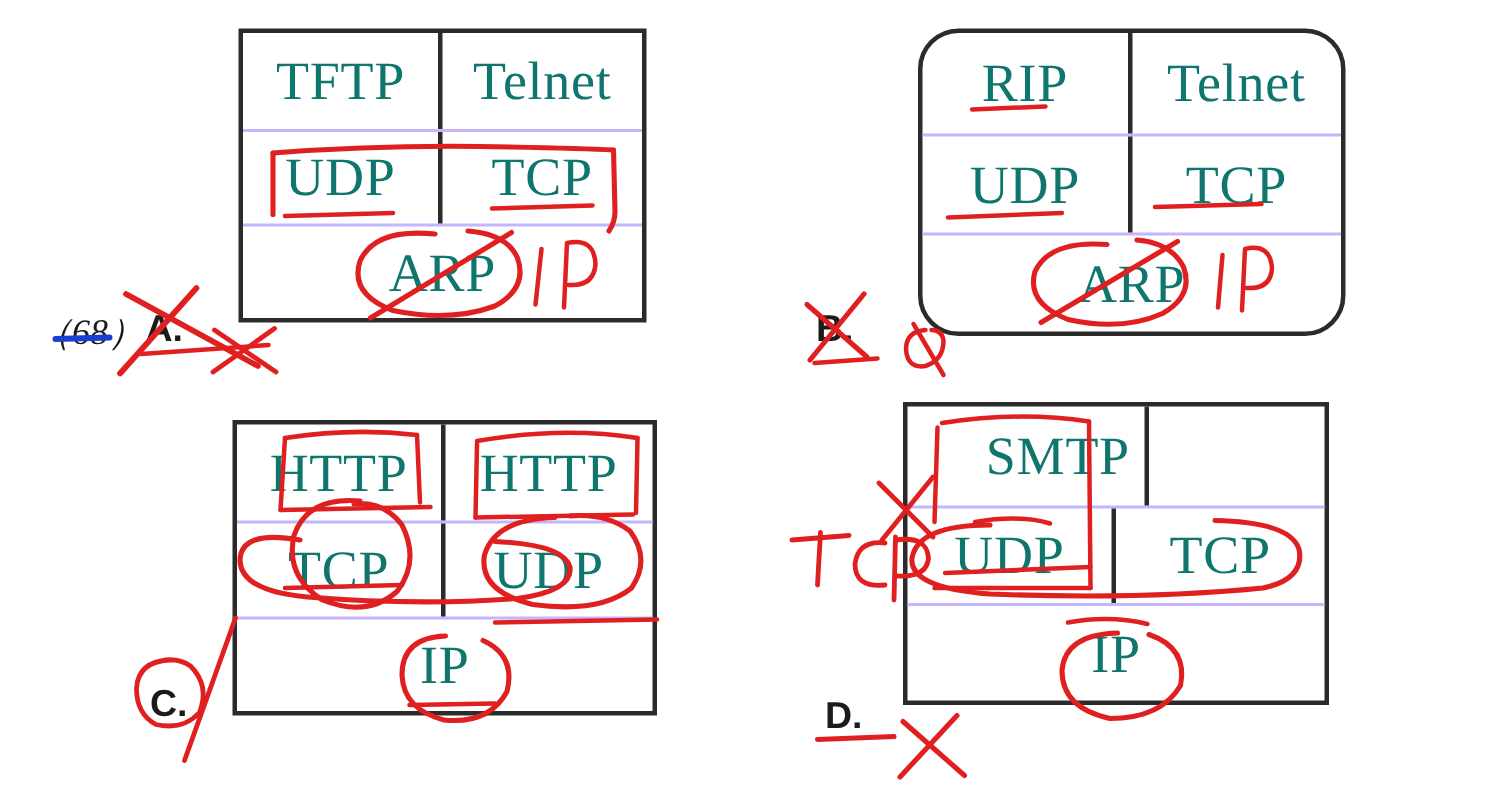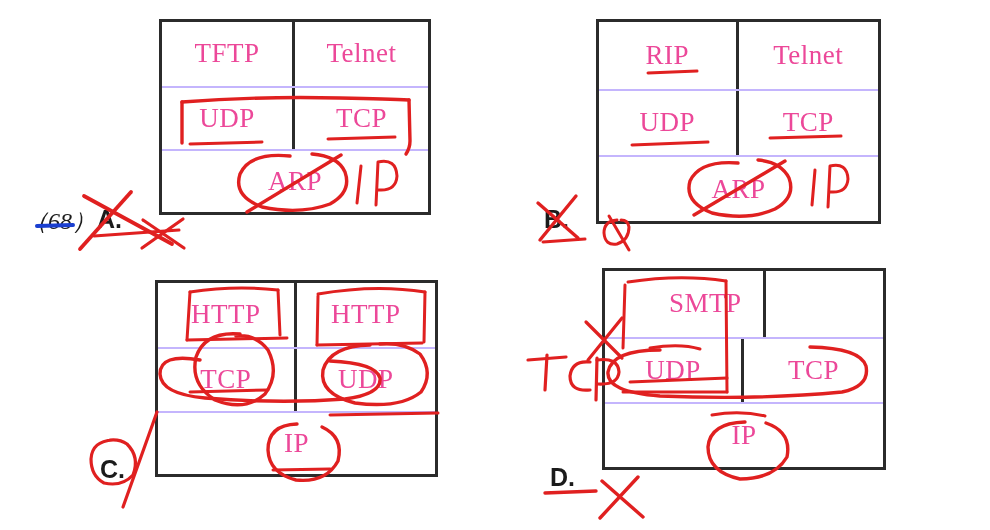--- a/index.html
+++ b/index.html
@@ -23,22 +23,22 @@
     display:flex;
     box-sizing:border-box;
   }
   .opt-table .row.sep{border-top:2px solid #c4b5fd;}
   .opt-table .cell{
     box-sizing:border-box;
     display:flex;
     align-items:center;
     justify-content:center;
     font-family:"Liberation Serif", serif;
-    font-size:27px;
-    color:#ec4899;
+    font-size:36px;
+    color:#0f766e;
     letter-spacing:.5px;
     white-space:nowrap;
   }
   .opt-table .cell.half{width:50%;}
   .opt-table .cell.full{width:100%;}
   .opt-table .cell.divider{border-right:3px solid #2b2b2b;}
 
   
   .opt-letter{
     position:absolute;
@@ -73,21 +73,21 @@
     <div class="row sep" style="height:33.5%;">
       <div class="cell half divider">UDP</div>
       <div class="cell half">TCP</div>
     </div>
     <div class="row sep" style="height:33%;">
       <div class="cell full">ARP</div>
     </div>
   </div>
   <div class="opt-letter" style="left:97px;top:205px;">A.</div>
 
-  <div class="opt-table" style="left:596px;top:19px;width:285px;height:205px;">
+  <div class="opt-table" style="left:612px;top:19px;width:285px;height:205px;border-radius:27px;">
     <div class="row" style="height:33.5%;">
       <div class="cell half divider">RIP</div>
       <div class="cell half">Telnet</div>
     </div>
     <div class="row sep" style="height:33.5%;">
       <div class="cell half divider">UDP</div>
       <div class="cell half">TCP</div>
     </div>
     <div class="row sep" style="height:33%;">
       <div class="cell full">ARP</div>

